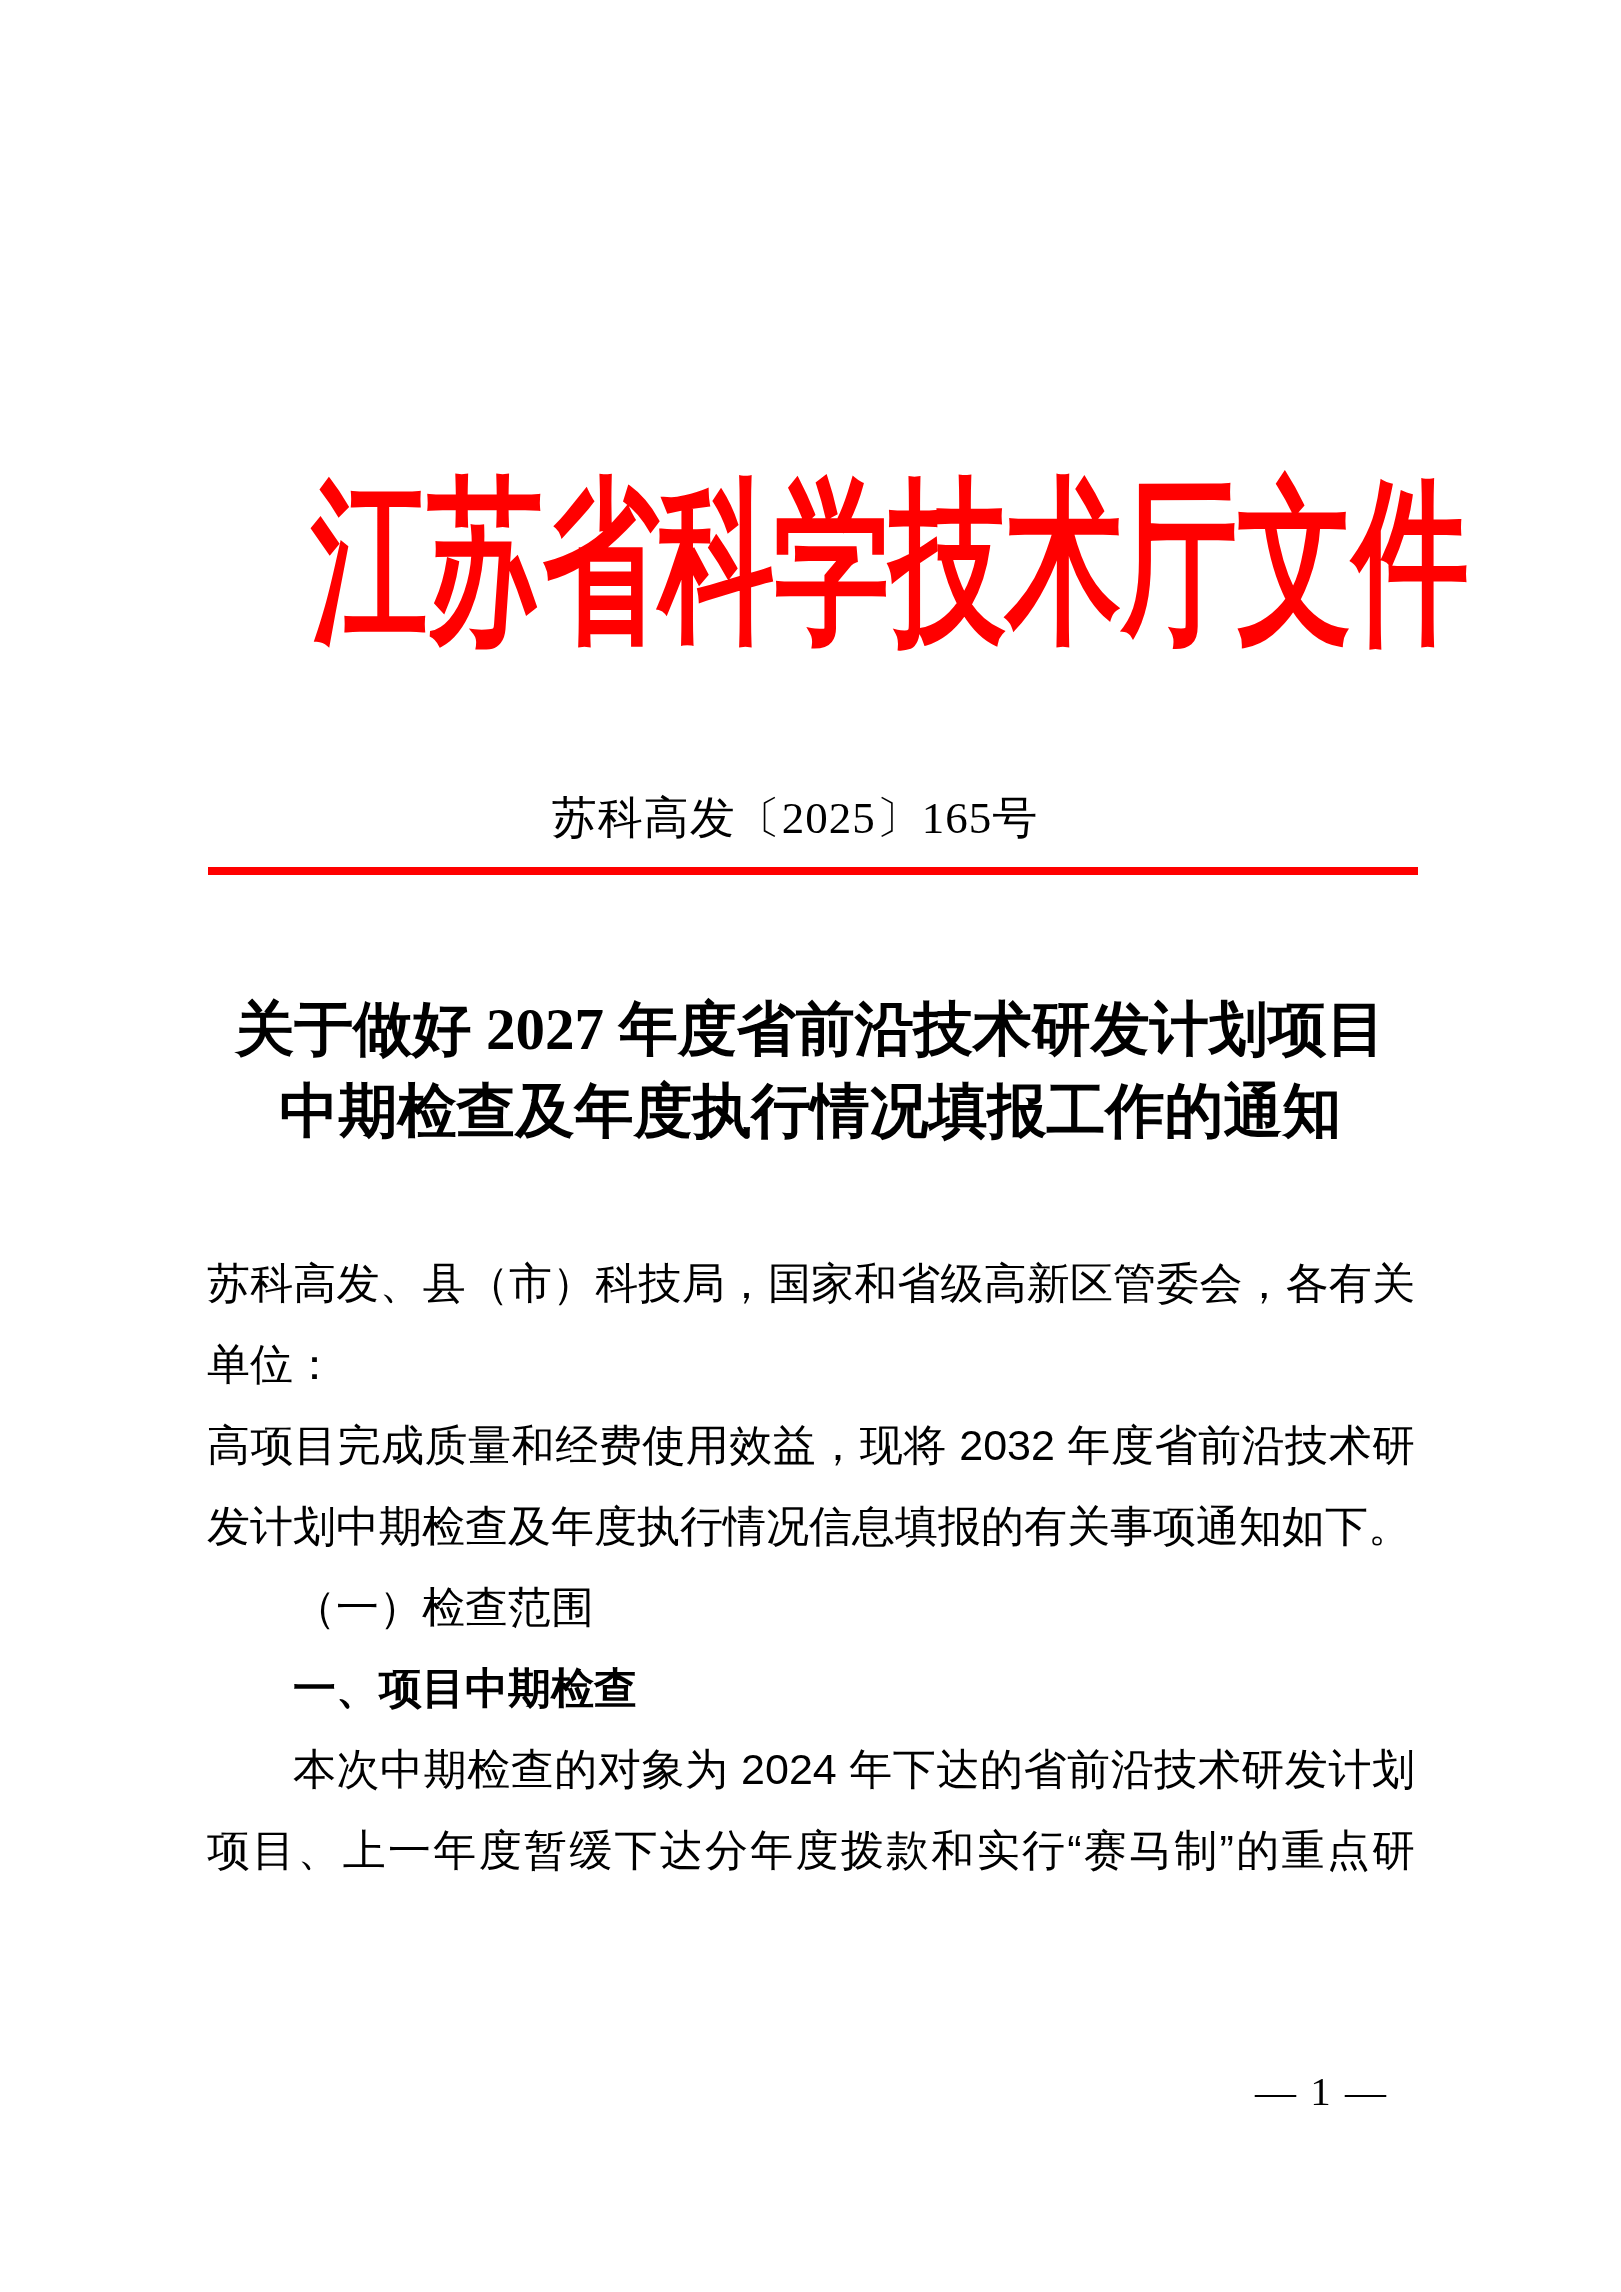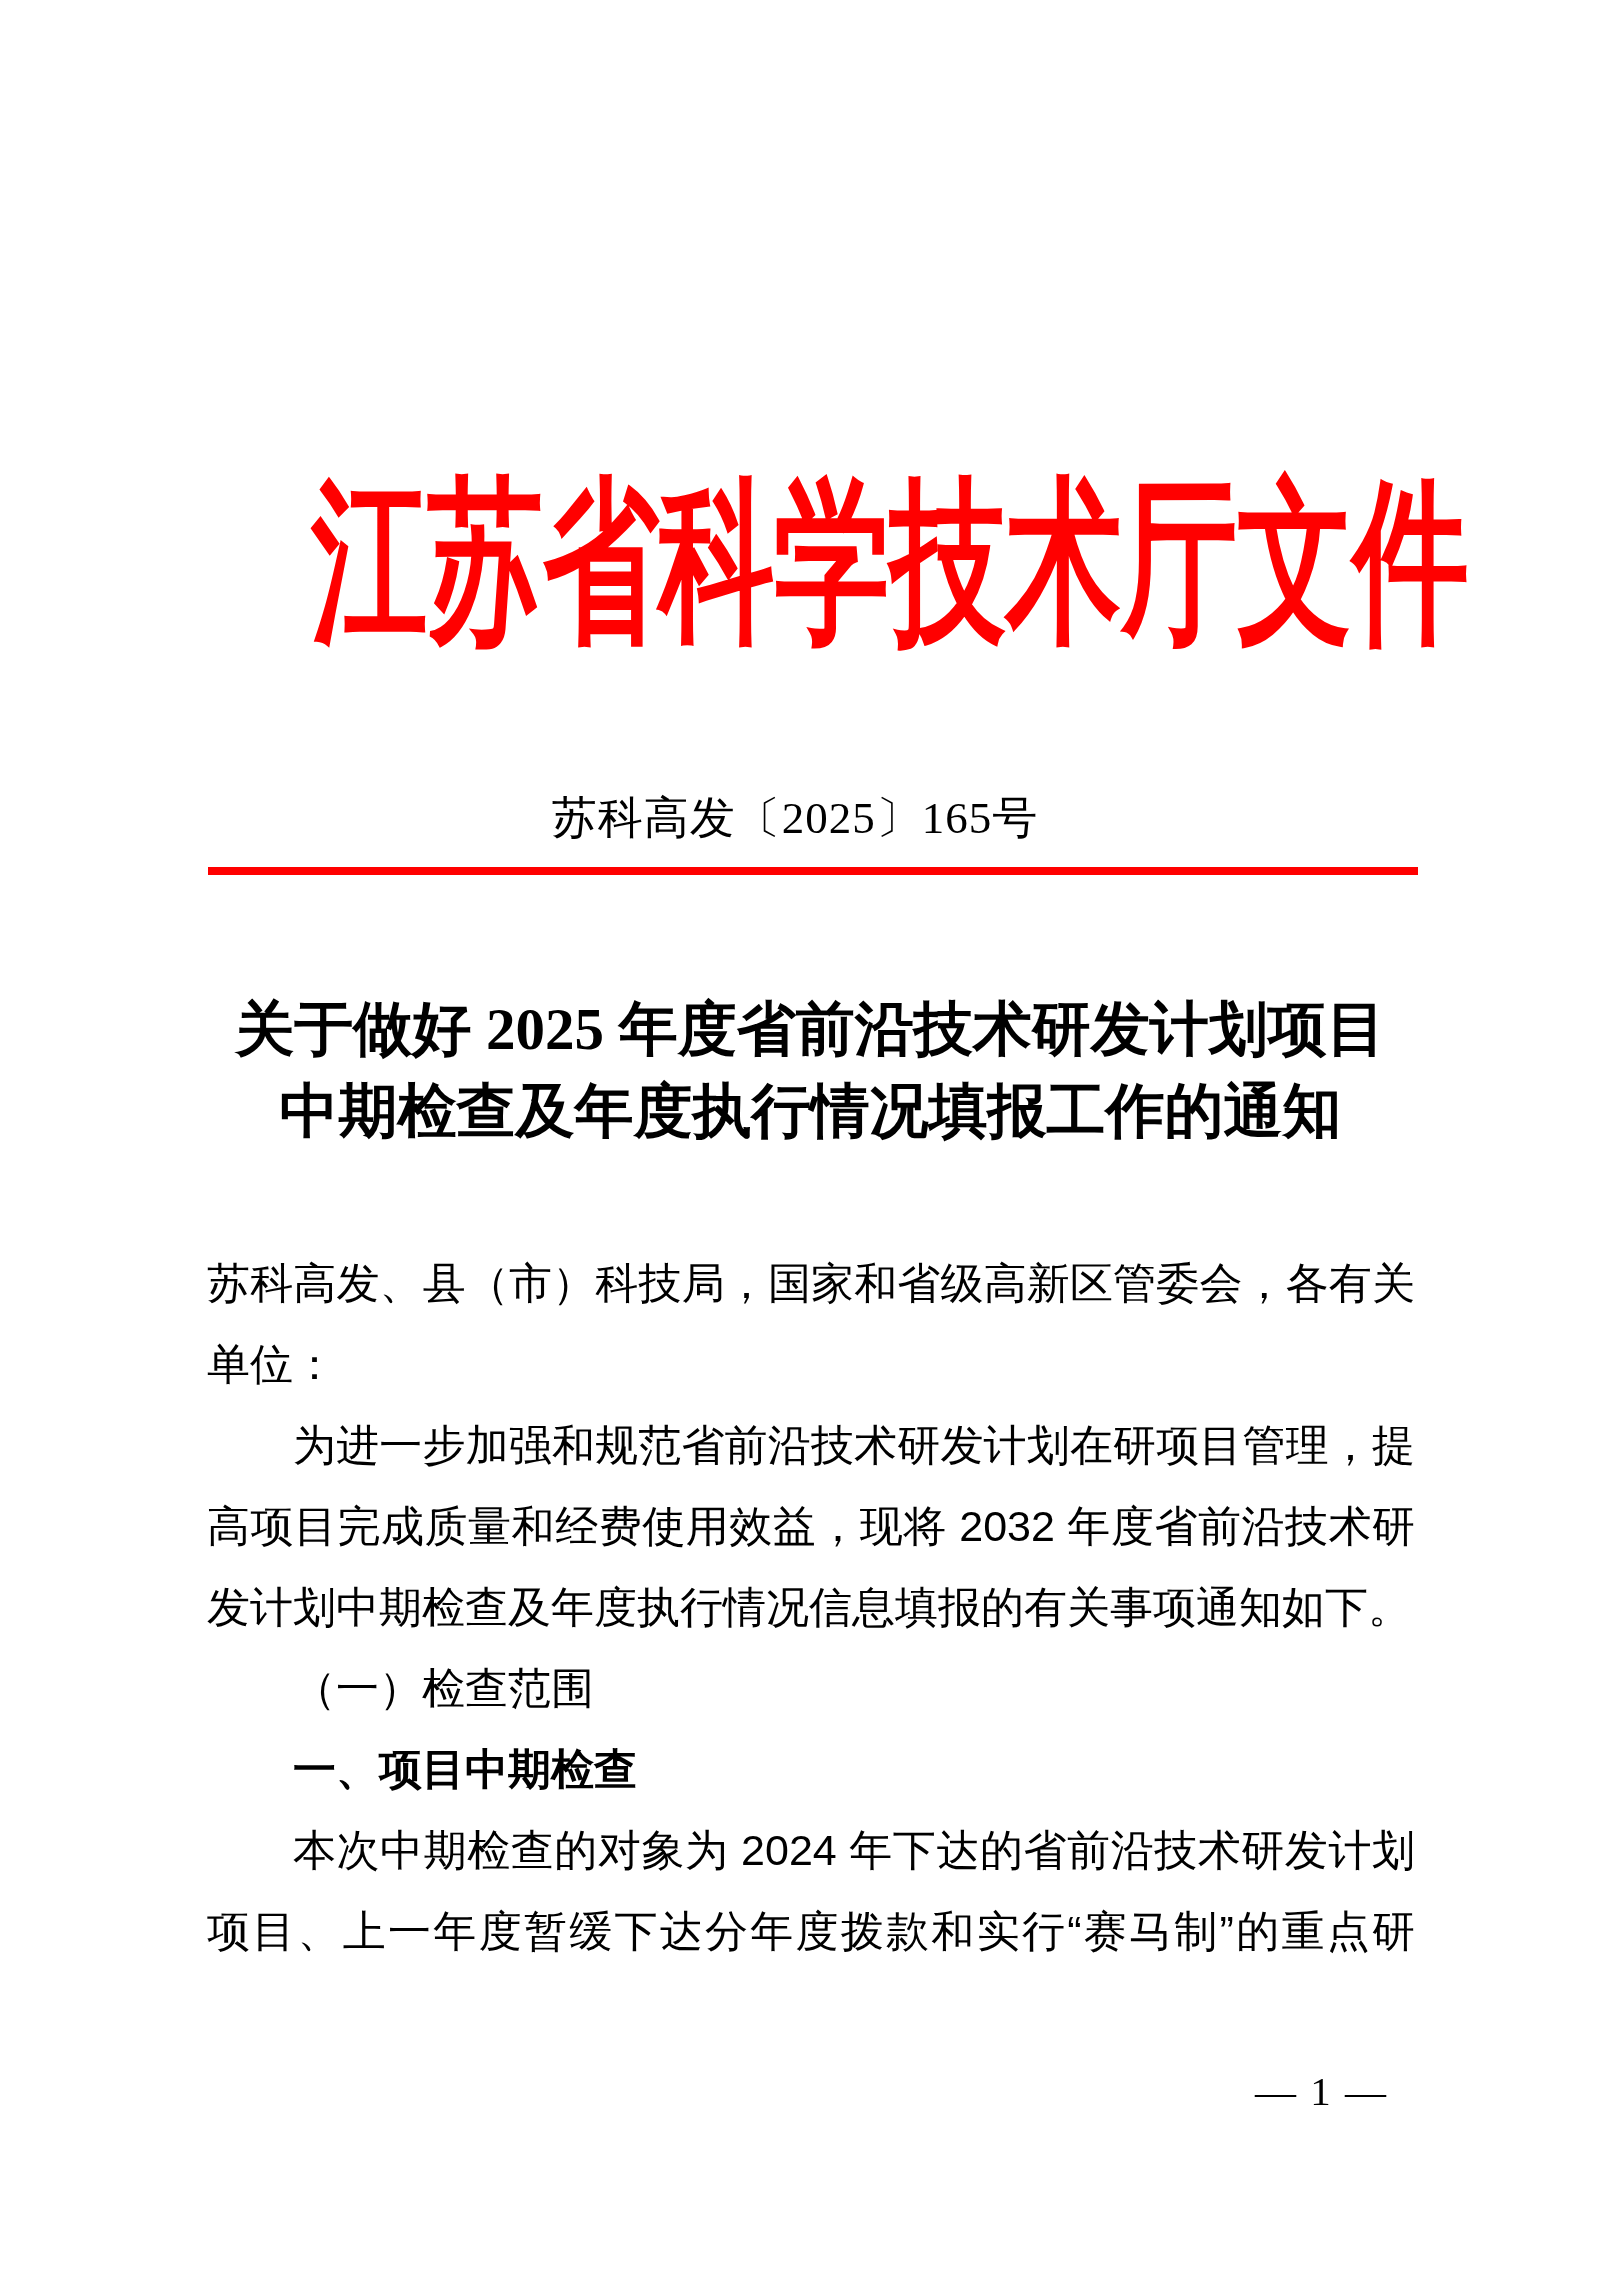--- a/index.html
+++ b/index.html
@@ -92,28 +92,27 @@
 
 <div class="letterhead" style="color: rgb(255, 0, 0);">
   <span class="stretch">江苏省科学技术厅文件</span>
 </div>
 
 <div class="docnum">苏科高发〔2025〕165号</div>
 
 <div class="red-rule" style="background: rgb(255, 0, 0);"></div>
 
 <div class="doc-title">
-  <div>关于做好 2025 年度省前沿技术研发计划项目</div>
+  <div>关于做好 2027 年度省前沿技术研发计划项目</div>
   <div>中期检查及年度执行情况填报工作的通知</div>
 </div>
 
 <div class="body-text">
     <div class="bline fill">苏科高发、县（市）科技局，国家和省级高新区管委会，各有关</div>
     <div class="bline">单位：</div>
-    <div class="bline indent fill">为进一步加强和规范省前沿技术研发计划在研项目管理，提</div>
     <div class="bline fill">高项目完成质量和经费使用效益，现将 2032 年度省前沿技术研</div>
     <div class="bline">发计划中期检查及年度执行情况信息填报的有关事项通知如下。</div>
     <div class="bline indent">（一）检查范围</div>
     <div class="bline indent bold">一、项目中期检查</div>
     <div class="bline indent fill">本次中期检查的对象为 2024 年下达的省前沿技术研发计划</div>
     <div class="bline fill">项目、上一年度暂缓下达分年度拨款和实行“赛马制”的重点研</div>
   </div>
 
 <div class="footer-page">— 1 —</div>
 

